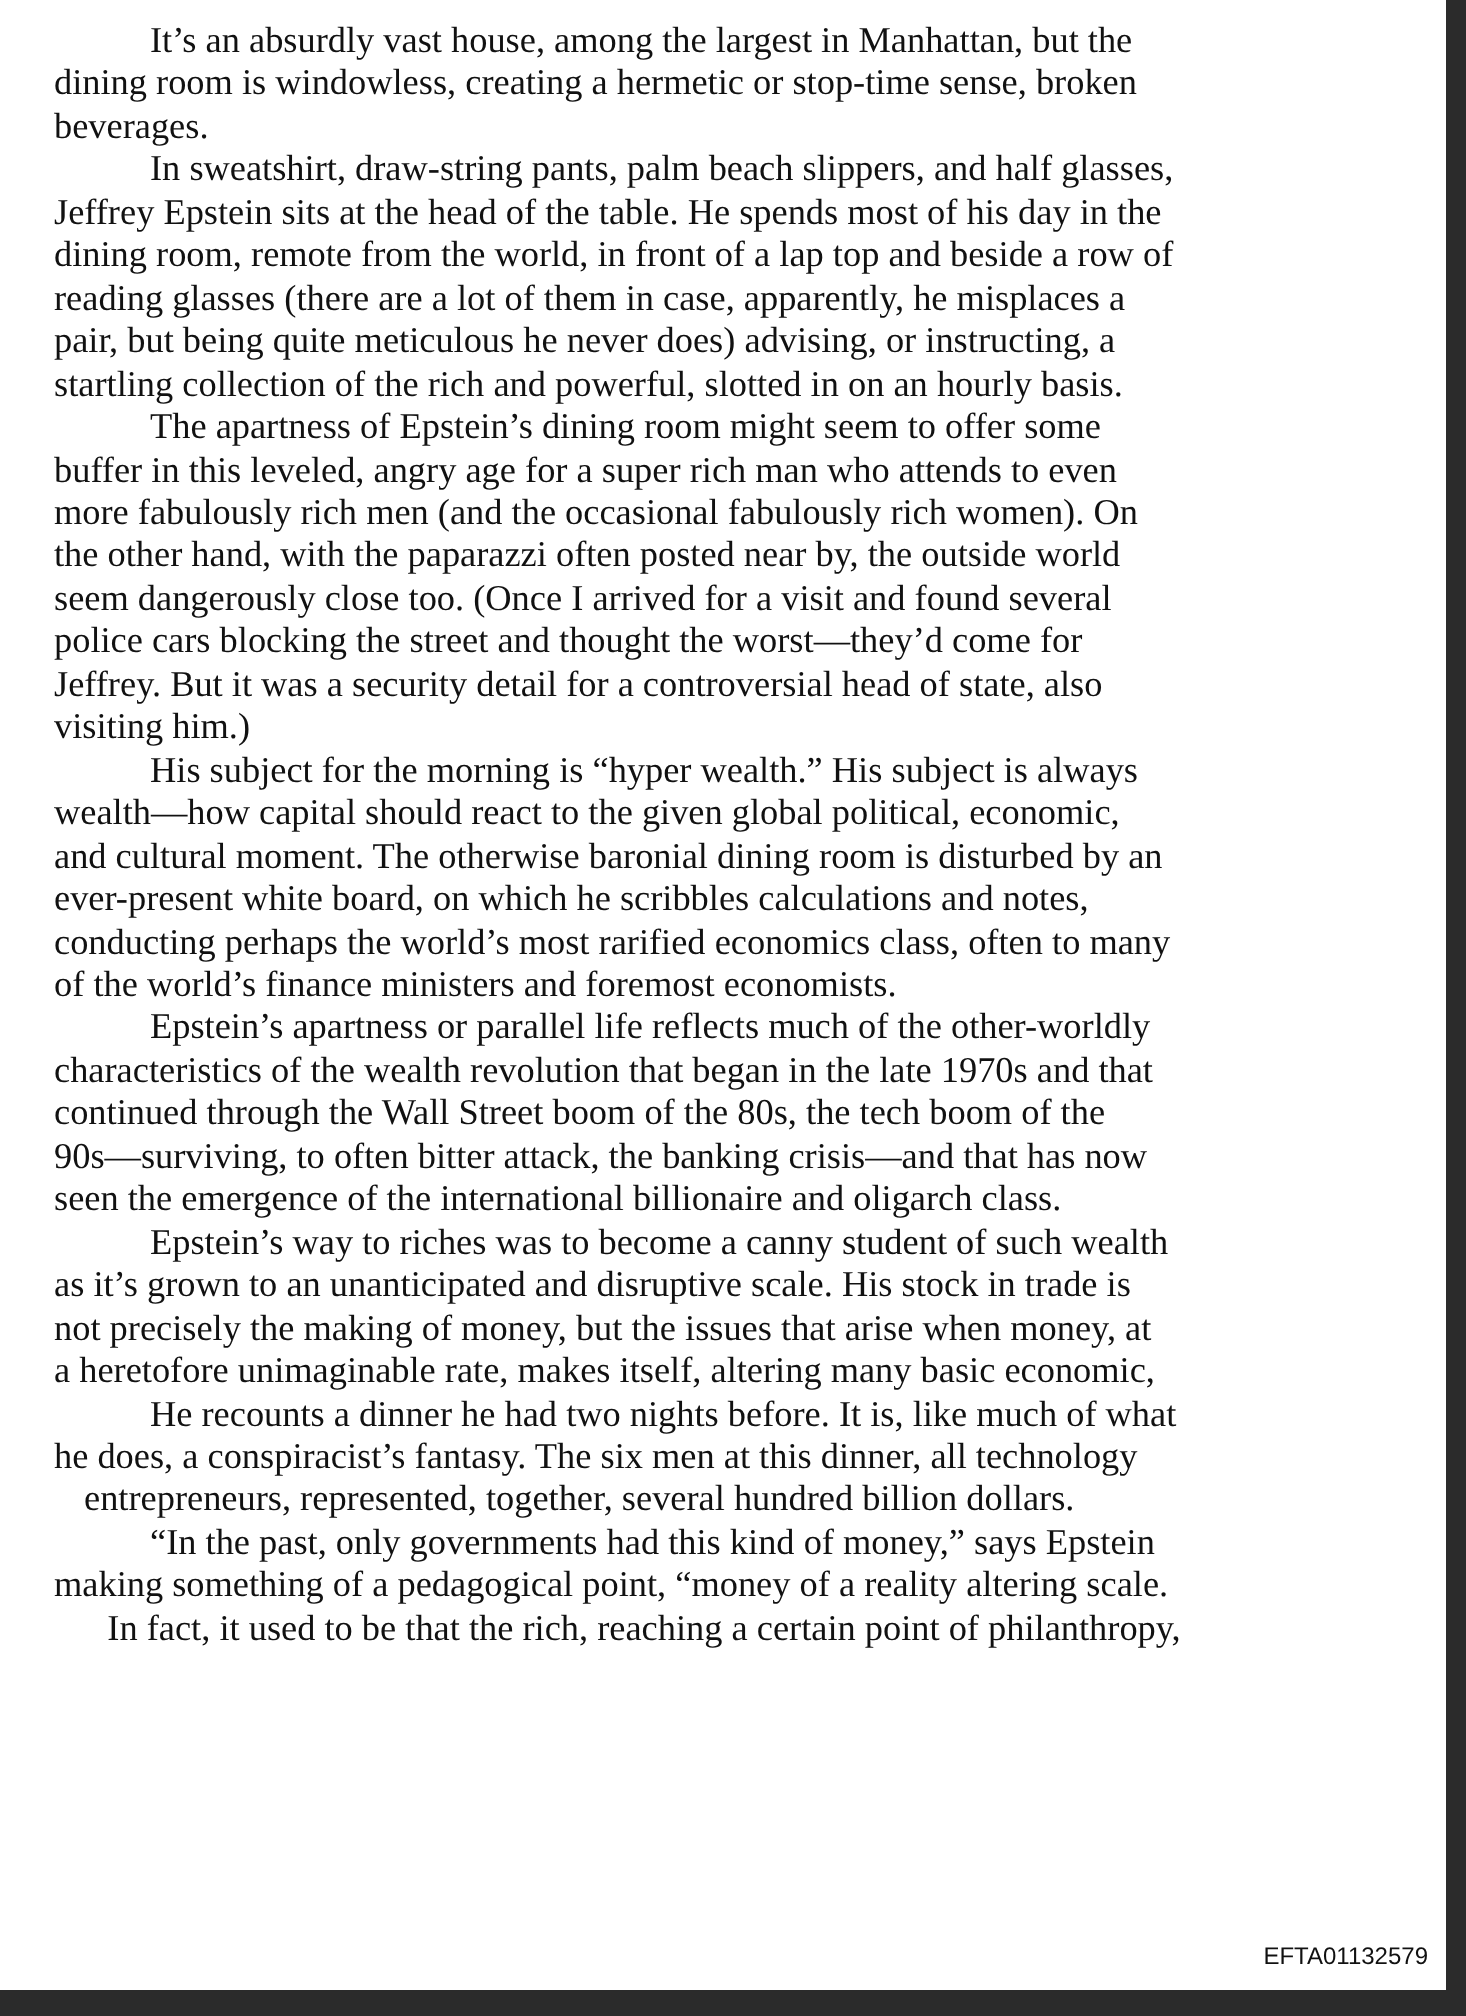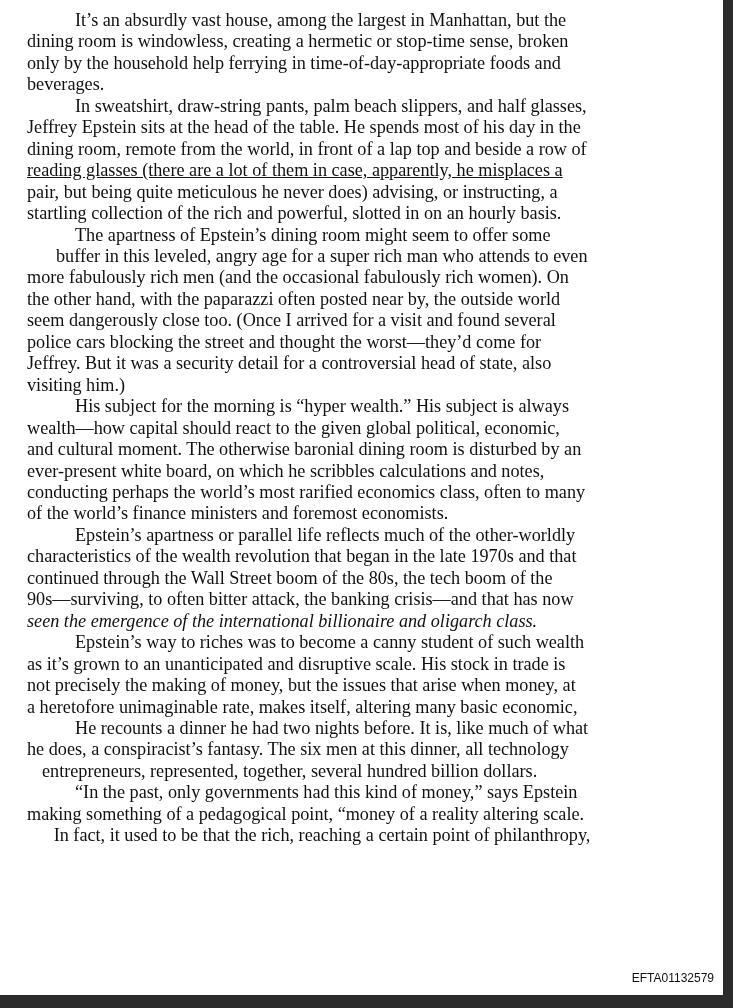--- a/index.html
+++ b/index.html
@@ -29,55 +29,54 @@
   }
 </style>
 </head>
 <body>
 
 <div class="page">
   <div class="text">
     <p style="text-indent: 0px;">
       <span class="line" style="text-indent: 48px;">It’s an absurdly vast house, among the largest in Manhattan, but the</span>
       <span class="line" style="text-indent: 0px;">dining room is windowless, creating a hermetic or stop-time sense, broken</span>
-      <span class="line" style="text-indent: 0px;">only by the household help ferrying in time-of-day-appropriate foods and</span>
       <span class="line" style="text-indent: 0px;">beverages.</span>
     </p>
     <p style="text-indent: 0px;">
       <span class="line" style="text-indent: 48px;">In sweatshirt, draw-string pants, palm beach slippers, and half glasses,</span>
       <span class="line" style="text-indent: 0px;">Jeffrey Epstein sits at the head of the table. He spends most of his day in the</span>
       <span class="line" style="text-indent: 0px;">dining room, remote from the world, in front of a lap top and beside a row of</span>
-      <span class="line" style="text-indent: 0px; text-decoration: underline;">reading glasses (there are a lot of them in case, apparently, he misplaces a</span>
+      <span class="line" style="text-indent: 0px;">reading glasses (there are a lot of them in case, apparently, he misplaces a</span>
       <span class="line" style="text-indent: 0px;">pair, but being quite meticulous he never does) advising, or instructing, a</span>
       <span class="line" style="text-indent: 0px;">startling collection of the rich and powerful, slotted in on an hourly basis.</span>
     </p>
     <p style="text-indent: 0px;">
       <span class="line" style="text-indent: 48px;">The apartness of Epstein’s dining room might seem to offer some</span>
-      <span class="line" style="text-indent: 0px; margin-left: 29px;">buffer in this leveled, angry age for a super rich man who attends to even</span>
+      <span class="line" style="text-indent: 0px;">buffer in this leveled, angry age for a super rich man who attends to even</span>
       <span class="line" style="text-indent: 0px;">more fabulously rich men (and the occasional fabulously rich women). On</span>
       <span class="line" style="text-indent: 0px;">the other hand, with the paparazzi often posted near by, the outside world</span>
       <span class="line" style="text-indent: 0px;">seem dangerously close too. (Once I arrived for a visit and found several</span>
       <span class="line" style="text-indent: 0px;">police cars blocking the street and thought the worst—they’d come for</span>
       <span class="line" style="text-indent: 0px;">Jeffrey. But it was a security detail for a controversial head of state, also</span>
       <span class="line" style="text-indent: 0px;">visiting him.)</span>
     </p>
     <p style="text-indent: 0px;">
       <span class="line" style="text-indent: 48px;">His subject for the morning is “hyper wealth.” His subject is always</span>
       <span class="line" style="text-indent: 0px;">wealth—how capital should react to the given global political, economic,</span>
       <span class="line" style="text-indent: 0px;">and cultural moment. The otherwise baronial dining room is disturbed by an</span>
       <span class="line" style="text-indent: 0px;">ever-present white board, on which he scribbles calculations and notes,</span>
       <span class="line" style="text-indent: 0px;">conducting perhaps the world’s most rarified economics class, often to many</span>
       <span class="line" style="text-indent: 0px;">of the world’s finance ministers and foremost economists.</span>
     </p>
     <p style="text-indent: 0px;">
       <span class="line" style="text-indent: 48px;">Epstein’s apartness or parallel life reflects much of the other-worldly</span>
       <span class="line" style="text-indent: 0px;">characteristics of the wealth revolution that began in the late 1970s and that</span>
       <span class="line" style="text-indent: 0px;">continued through the Wall Street boom of the 80s, the tech boom of the</span>
       <span class="line" style="text-indent: 0px;">90s—surviving, to often bitter attack, the banking crisis—and that has now</span>
-      <span class="line" style="text-indent: 0px; font-style: italic;">seen the emergence of the international billionaire and oligarch class.</span>
+      <span class="line" style="text-indent: 0px;">seen the emergence of the international billionaire and oligarch class.</span>
     </p>
     <p style="text-indent: 0px;">
       <span class="line" style="text-indent: 48px;">Epstein’s way to riches was to become a canny student of such wealth</span>
       <span class="line" style="text-indent: 0px;">as it’s grown to an unanticipated and disruptive scale. His stock in trade is</span>
       <span class="line" style="text-indent: 0px;">not precisely the making of money, but the issues that arise when money, at</span>
       <span class="line" style="text-indent: 0px;">a heretofore unimaginable rate, makes itself, altering many basic economic,</span>
     </p>
     <p style="text-indent: 0px;">
       <span class="line" style="text-indent: 48px;">He recounts a dinner he had two nights before. It is, like much of what</span>
       <span class="line" style="text-indent: 0px;">he does, a conspiracist’s fantasy. The six men at this dinner, all technology</span>

